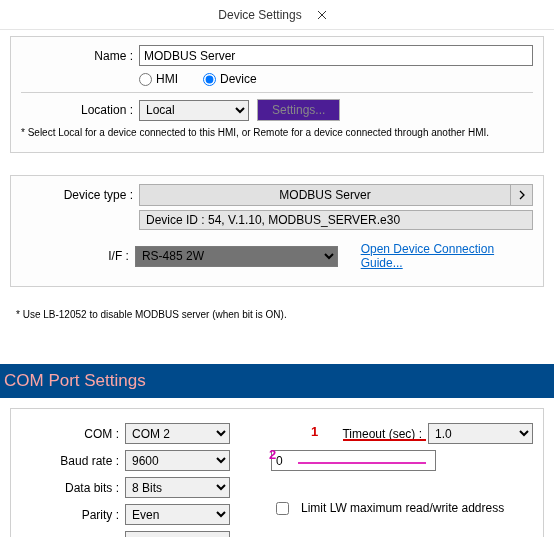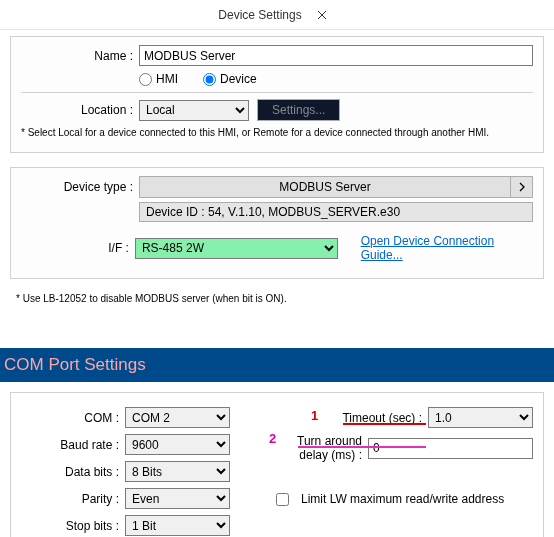--- a/index.html
+++ b/index.html
@@ -26,21 +26,21 @@
     width: 40px; height: 28px;
     display: flex; align-items: center; justify-content: center;
     color: #333;
   }
   .close-btn svg { width: 10px; height: 10px; }
   .content { padding: 6px 10px 0 10px; }
   .panel {
     border: 1px solid #d0d0d0;
     background: #fdfdfd;
     padding: 8px 10px 10px 10px;
-    margin-bottom: 14px;
+    margin-bottom: 22px;
   }
   .row { display: flex; align-items: center; margin-bottom: 6px; }
   .label-col {
     width: 118px;
     text-align: right;
     padding-right: 6px;
   }
   .text-input {
     flex: 1;
     height: 21px;
@@ -52,25 +52,25 @@
   .radio-row { margin-left: 118px; display: flex; gap: 25px; align-items: center; margin-bottom: 4px; }
   .radio-item { display: flex; align-items: flex-end; gap: 4px; }
   .radio-item input { margin: 0; }
   .select {
     height: 21px;
     border: 1px solid #7a7a7a;
     background: #f0f0f0;
     font: inherit;
     padding: 0 2px;
   }
-  .select.white { background: #86efac; }
+  .select.white { background: #737373; }
   .btn {
     height: 22px;
     border: 1px solid #adadad;
-    background: #0f172a;
+    background: #4c1d95;
     padding: 0 14px;
     font: inherit;
     color: #888;
   }
   .note { margin: 6px 0 4px 6px; color: #000; font-size: 10px; }
   .device-type-row { display: flex; align-items: center; margin-bottom: 4px; }
   .device-type-btn {
     flex: 1;
     height: 22px;
     border: 1px solid #adadad;
@@ -226,21 +226,20 @@
     <span class="annot annot1">1</span>
     <span class="annot annot2">2</span>
     <div class="underline-red"></div>
     <div class="underline-pink"></div>
 
     <div class="right-row">
       <div class="right-label">Timeout (sec) :</div>
       <select class="select" style="width:105px;"><option>1.0</option></select>
     </div>
     <div class="right-row">
-      <div class="right-label">Turn around delay (ms) :</div>
       <input class="text-input" style="flex: 0 0 105px;" value="0">
     </div>
     <div class="chk-row">
       <input type="checkbox" style="">
       <span>Limit LW maximum read/write address</span>
     </div>
   </div>
 </div>
 
 </body></html>

